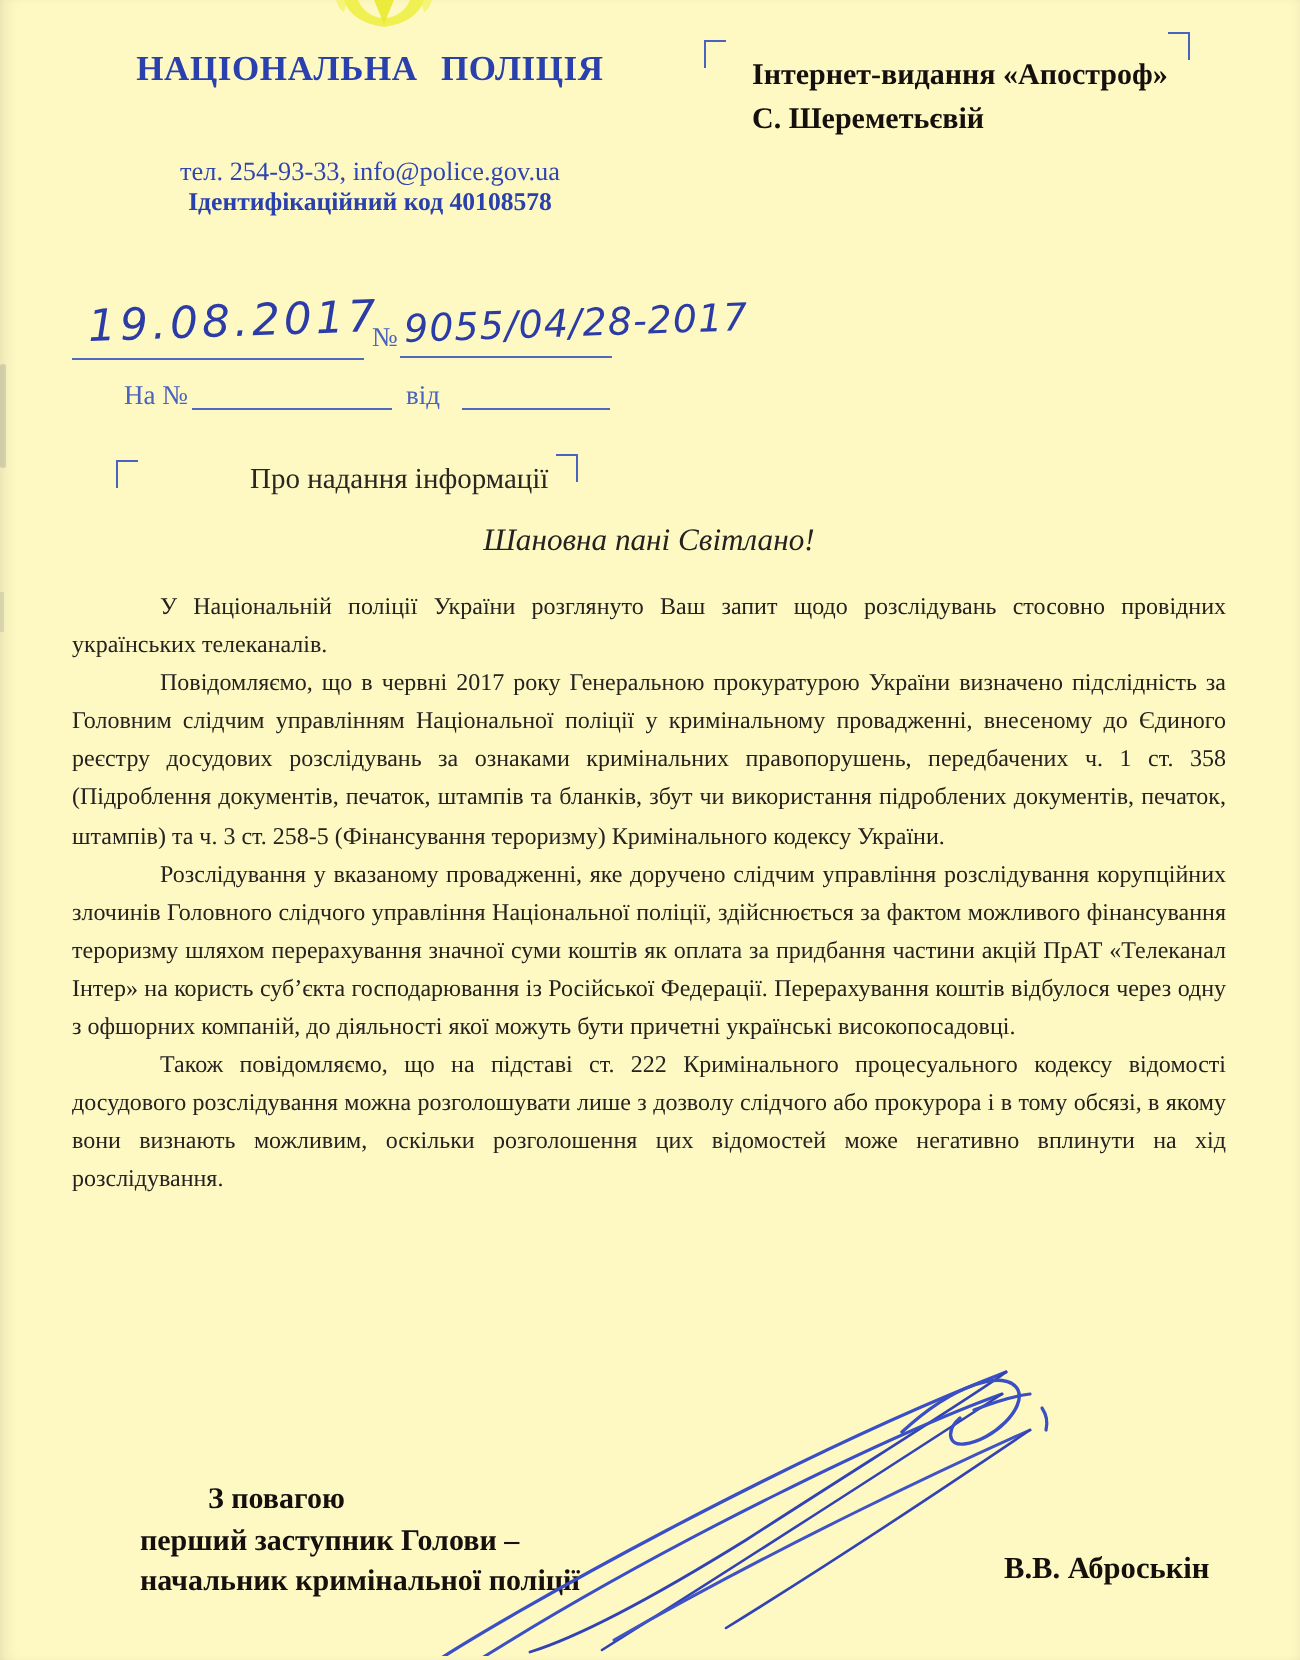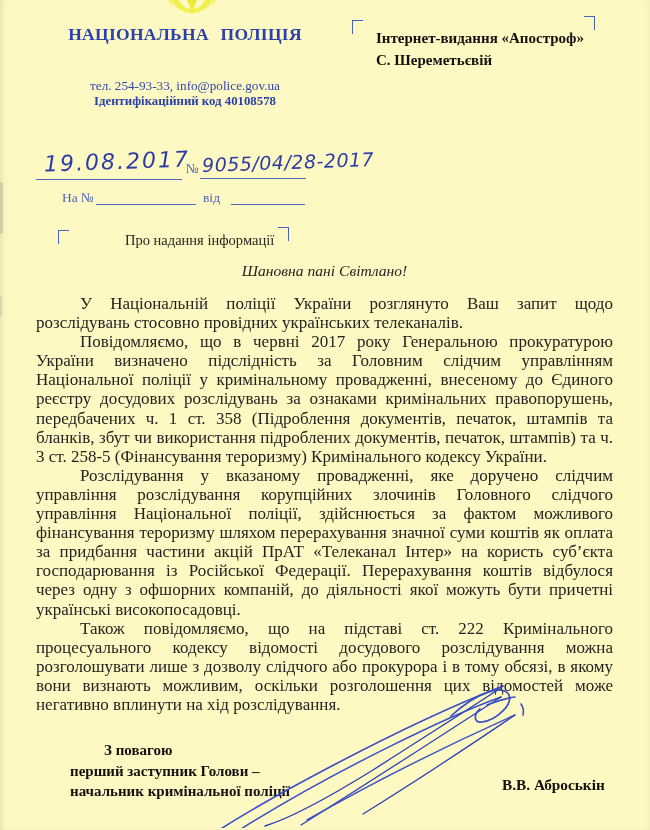--- a/index.html
+++ b/index.html
@@ -48,21 +48,21 @@
   .u-na  { left:96px;  top:204px; width:100px; }
   .u-vid { left:231px; top:204px; width:74px; }
 
   
   .subject { left:82px; top:232px; font-size:14.5px; color:#2a2622;margin-left:43px; }
 
   
   .body-col { left:36px; top:262px; width:577px; }
   .salutation { text-align:center; font-weight:normal; font-style:italic; font-size:15.6px; margin:0 0 14px 0; }
   .body-col p {
-    margin:0; font-size:17px; line-height:19.1px;
+    margin:0; font-size:12px; line-height:19.1px;
     text-align:justify; text-indent:44px;
   }
 
   
   .closing { left:70px; top:740px; font-size:15px; font-weight:bold; line-height:20.5px; color:#15100e; }
   .closing .c1 { margin-left:34px; }
   .signer { left:502px; top:776px; font-size:15.3px; font-weight:bold; color:#15100e; }
 
   .sig-svg { left:195px; top:628px; width:420px; height:200px; pointer-events:none; }
 

